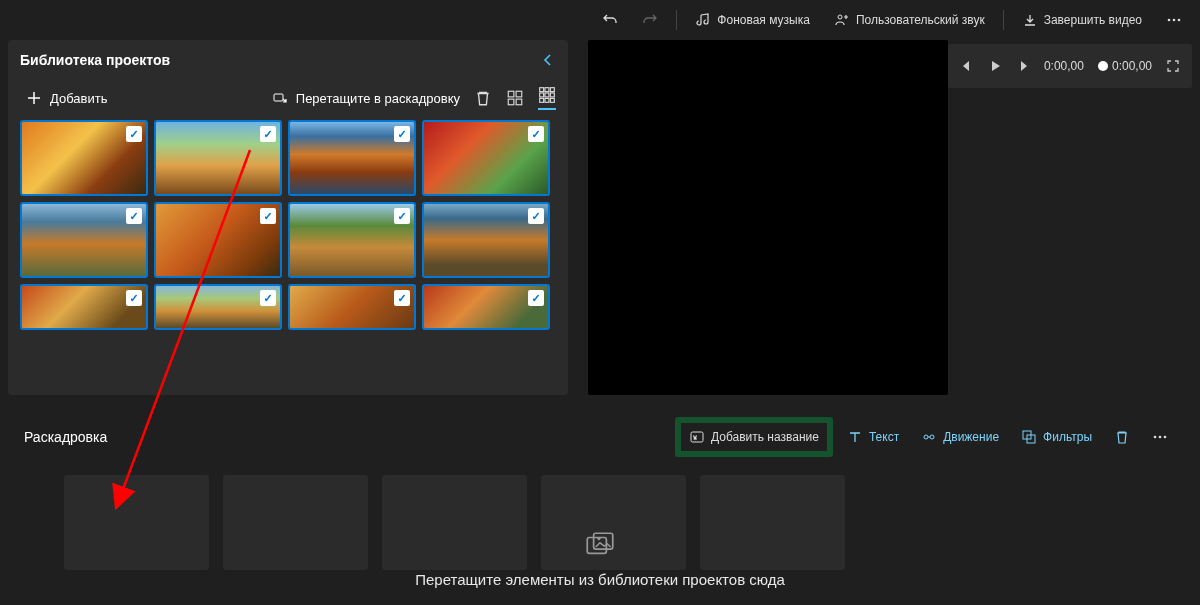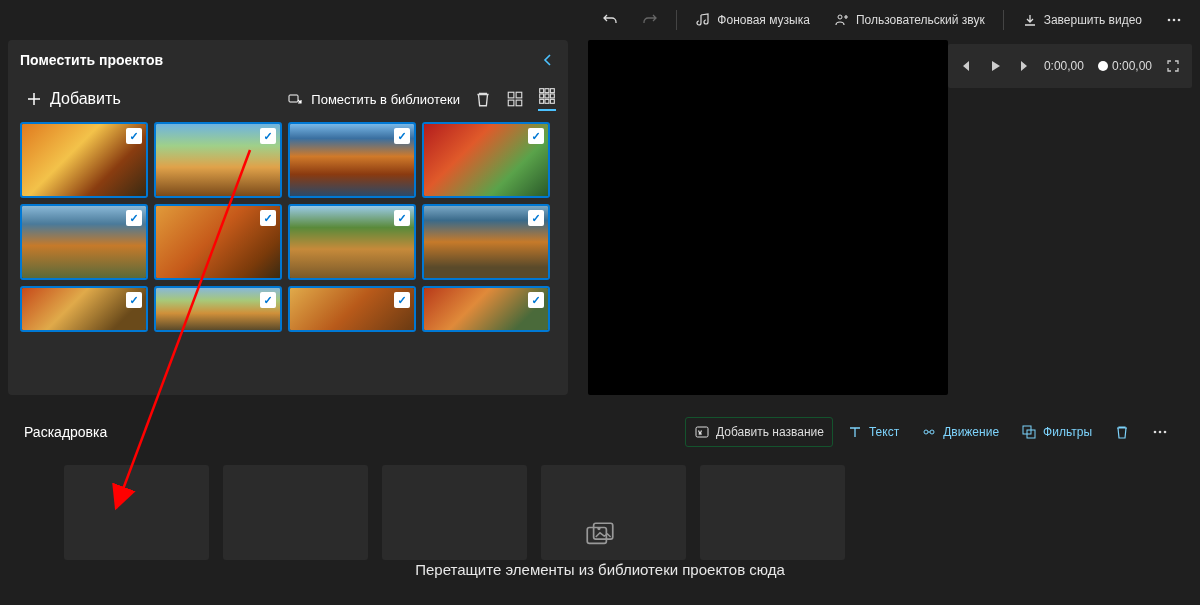--- a/index.html
+++ b/index.html
@@ -15,21 +15,21 @@
   .top-right{margin-left:auto;display:flex;align-items:center;gap:4px}
   .tbtn{display:flex;align-items:center;gap:6px;padding:6px 10px;color:#ddd;font-size:12px;border-radius:3px}
   .tbtn.disabled{color:#666}
   .ic{width:16px;height:16px;flex:none}
   .main{display:flex;gap:20px;padding:0 8px;height:355px}
   .lib{width:560px;background:#2b2b2b;border-radius:4px;padding:12px 12px 0 12px;display:flex;flex-direction:column;overflow:hidden}
   .lib-head{display:flex;align-items:center}
   .lib-title{font-weight:600;font-size:14px}
   .collapse{margin-left:auto;color:#4cc2ff}
   .lib-tools{display:flex;align-items:center;margin-top:18px;margin-bottom:10px}
-  .addbtn{display:flex;align-items:center;gap:8px;color:#fff;font-size:16px;padding:4px 6px}
+  .addbtn{display:flex;align-items:center;gap:8px;color:#fff;font-size:13px;padding:4px 6px}
   .lib-tools-r{margin-left:auto;display:flex;align-items:center;gap:14px}
   .place{display:flex;align-items:center;gap:8px;font-size:13px}
   .iconbtn{width:18px;height:18px;color:#ddd}
   .view-active{border-bottom:2px solid #4cc2ff;padding-bottom:4px}
   .thumbs{display:flex;flex-wrap:wrap;gap:6px;overflow:hidden}
   .thumb{width:128px;height:76px;border:2px solid #0078d4;border-radius:3px;position:relative;overflow:hidden}
   .thumb .img{width:100%;height:100%}
   .check{position:absolute;top:4px;right:4px;width:16px;height:16px;background:#fff;border-radius:2px;display:flex;align-items:center;justify-content:center;color:#0078d4;font-size:11px;font-weight:bold}
   .preview{flex:1;display:flex;flex-direction:row}
   .video{flex:1;background:#000;border-radius:2px}
@@ -37,21 +37,21 @@
   .ctrl-ic{width:14px;height:14px;color:#ccc}
   .time{font-size:12px;color:#ddd}
   .track{flex:1;height:3px;background:#555;border-radius:2px;position:relative}
   .track::before{content:"";position:absolute;left:0;top:-4px;width:10px;height:10px;background:#fff;border-radius:50%}
   .story{margin-top:22px;padding:0 24px}
   .story-head{display:flex;align-items:center}
   .story-title{font-size:14px}
   .story-tools{margin-left:auto;display:flex;align-items:center;gap:6px}
   .sbtn{display:flex;align-items:center;gap:6px;font-size:12px;color:#ddd;padding:6px 8px;border-radius:3px}
   .sbtn.dim{color:#7dd3fc}
-  .sbtn.boxed{border:1px solid #14532d}
+  .sbtn.boxed{border:6px solid #14532d}
   .slots{position:relative;margin-top:18px;display:flex;gap:14px;padding:0 40px}
   .slot{width:145px;height:95px;background:#2b2b2b;border-radius:3px}
   .hint{position:absolute;left:0;right:0;top:50%;text-align:center;color:#e8e8e8;font-size:15px;transform:translateY(6px)}
   .hint-ic{display:block;margin:0 auto 8px auto;width:34px;height:34px;color:#999}
   
   .g1{background:linear-gradient(135deg,#e07b1f 0%,#f3c24a 40%,#8a3d10 70%,#3a2a12 100%)}
   .g2{background:linear-gradient(180deg,#6fb3e0 0%,#9fd08a 30%,#e0a24a 60%,#7a4a1a 100%)}
   .g3{background:linear-gradient(180deg,#79b7e6 0%,#3a6fa0 20%,#d07a2a 45%,#8a3a10 70%,#2a4a6a 100%)}
   .g4{background:linear-gradient(135deg,#b31d1d 0%,#e05a2a 35%,#5aa34a 70%,#2a5a2a 100%)}
   .g5{background:linear-gradient(180deg,#8ab8d6 0%,#4a7a9a 25%,#c67a2a 55%,#5a6a3a 100%)}
@@ -108,41 +108,41 @@
           <circle cx="13" cy="8" r="1.3" fill="currentColor"></circle>
         </svg>
     </span>
   </div>
 </div>
 
 <div class="main">
 
   <div class="lib">
     <div class="lib-head">
-      <span class="lib-title">Поместить проектов</span>
+      <span class="lib-title">Библиотека проектов</span>
       <span class="collapse">
         <svg class="ic" viewBox="0 0 16 16">
             <path d="M10 3L5 8l5 5" fill="none" stroke="currentColor" stroke-width="1.6"></path>
           </svg>
       </span>
     </div>
     <div class="lib-tools">
       <span class="addbtn">
         <svg class="ic" viewBox="0 0 16 16">
             <path d="M8 2v12M2 8h12" stroke="currentColor" stroke-width="1.5"></path>
           </svg>
         <span>Добавить</span>
       </span>
       <div class="lib-tools-r">
         <span class="place">
           <svg class="ic" viewBox="0 0 16 16">
               <rect x="2" y="4" width="9" height="7" rx="1" fill="none" stroke="currentColor"></rect>
               <path d="M11 9l3 3M14 9v3h-3" fill="none" stroke="currentColor" stroke-width="1.2"></path>
             </svg>
-          <span>Поместить в библиотеки</span>
+          <span>Перетащите в раскадровку</span>
         </span>
         <span>
           <svg class="iconbtn" viewBox="0 0 16 16">
               <path d="M3 4h10M5 4V3h6v1M4 4l1 10h6l1-10" fill="none" stroke="currentColor" stroke-width="1.2"></path>
             </svg>
         </span>
         <span>
           <svg class="iconbtn" viewBox="0 0 16 16">
               <rect x="2" y="2" width="5" height="5" fill="none" stroke="currentColor"></rect>
               <rect x="9" y="2" width="5" height="5" fill="none" stroke="currentColor"></rect>

